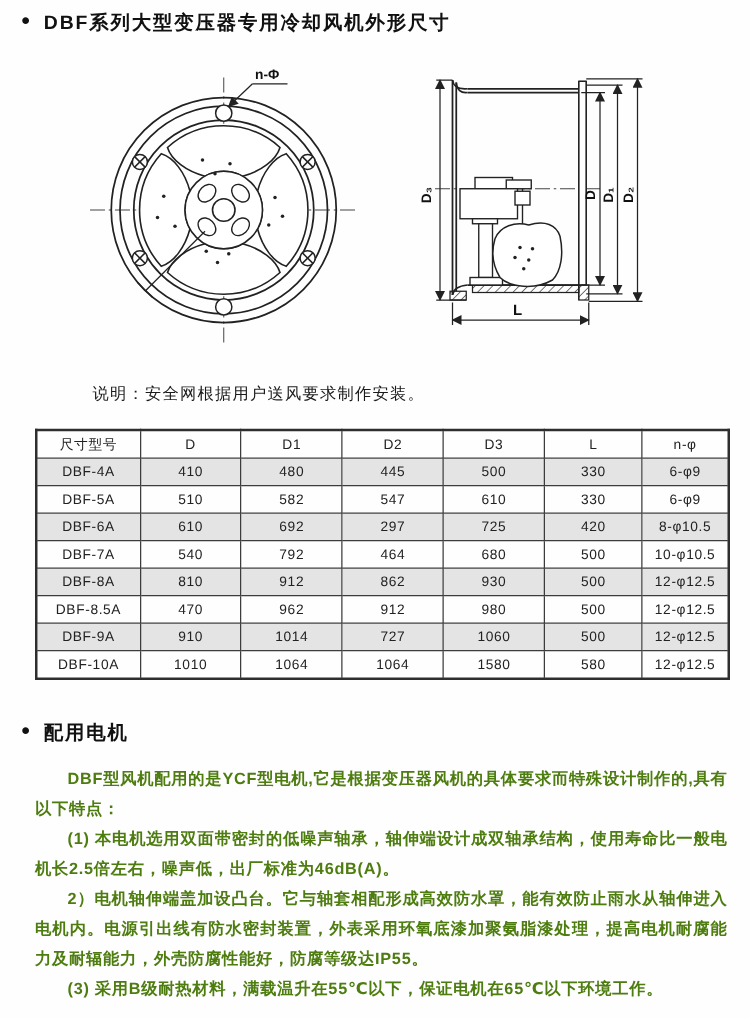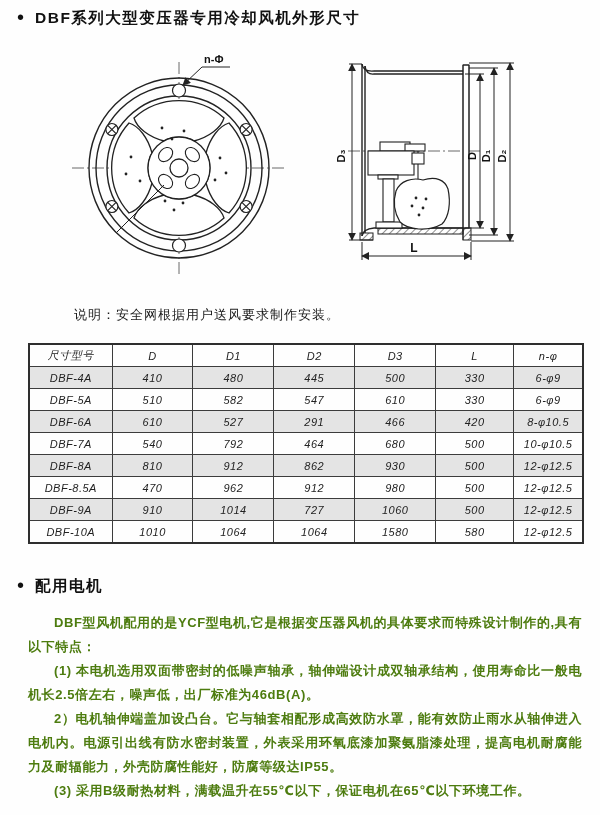--- a/index.html
+++ b/index.html
@@ -14,21 +14,21 @@
   
   svg{position:absolute;}
   svg text{font-family:"Liberation Sans","DejaVu Sans",sans-serif;}
   .dim-label{font-size:11px;font-weight:bold;fill:#111;}
 
   
   .note{position:absolute;left:40px;top:306px;font-size:13px;font-weight:400;letter-spacing:1px;margin-left:34px;}
 
   
   table.spec{position:absolute;left:28px;top:343px;width:556px;border-collapse:collapse;table-layout:fixed;
-             font-size:11px;color:#222;font-style:italic;}
+             font-size:11px;color:#222;}
   table.spec th,table.spec td{border:1px solid #3c3c3c;text-align:center;padding:0;height:21px;
              font-weight:400;letter-spacing:.5px;overflow:hidden;white-space:nowrap;}
   table.spec{border:2px solid #2e2e2e;}
   table.spec tbody tr:nth-child(odd) td{background:#e4e4e4;}
 
   
   .motor-paras{position:absolute;left:28px;top:611px;width:554px;}
   .motor-paras p{margin:0;font-size:13px;font-weight:600;line-height:24px;text-indent:2em;
                  text-align:justify;letter-spacing:.6px;color:#4d7c0f;}
 </style>
@@ -246,23 +246,23 @@
           <td>510</td>
           <td>582</td>
           <td>547</td>
           <td>610</td>
           <td>330</td>
           <td>6-φ9</td>
         </tr>
         <tr>
           <td>DBF-6A</td>
           <td>610</td>
-          <td>527</td>
-          <td>291</td>
-          <td>466</td>
+          <td>692</td>
+          <td>297</td>
+          <td>725</td>
           <td>420</td>
           <td>8-φ10.5</td>
         </tr>
         <tr>
           <td>DBF-7A</td>
           <td>540</td>
           <td>792</td>
           <td>464</td>
           <td>680</td>
           <td>500</td>

